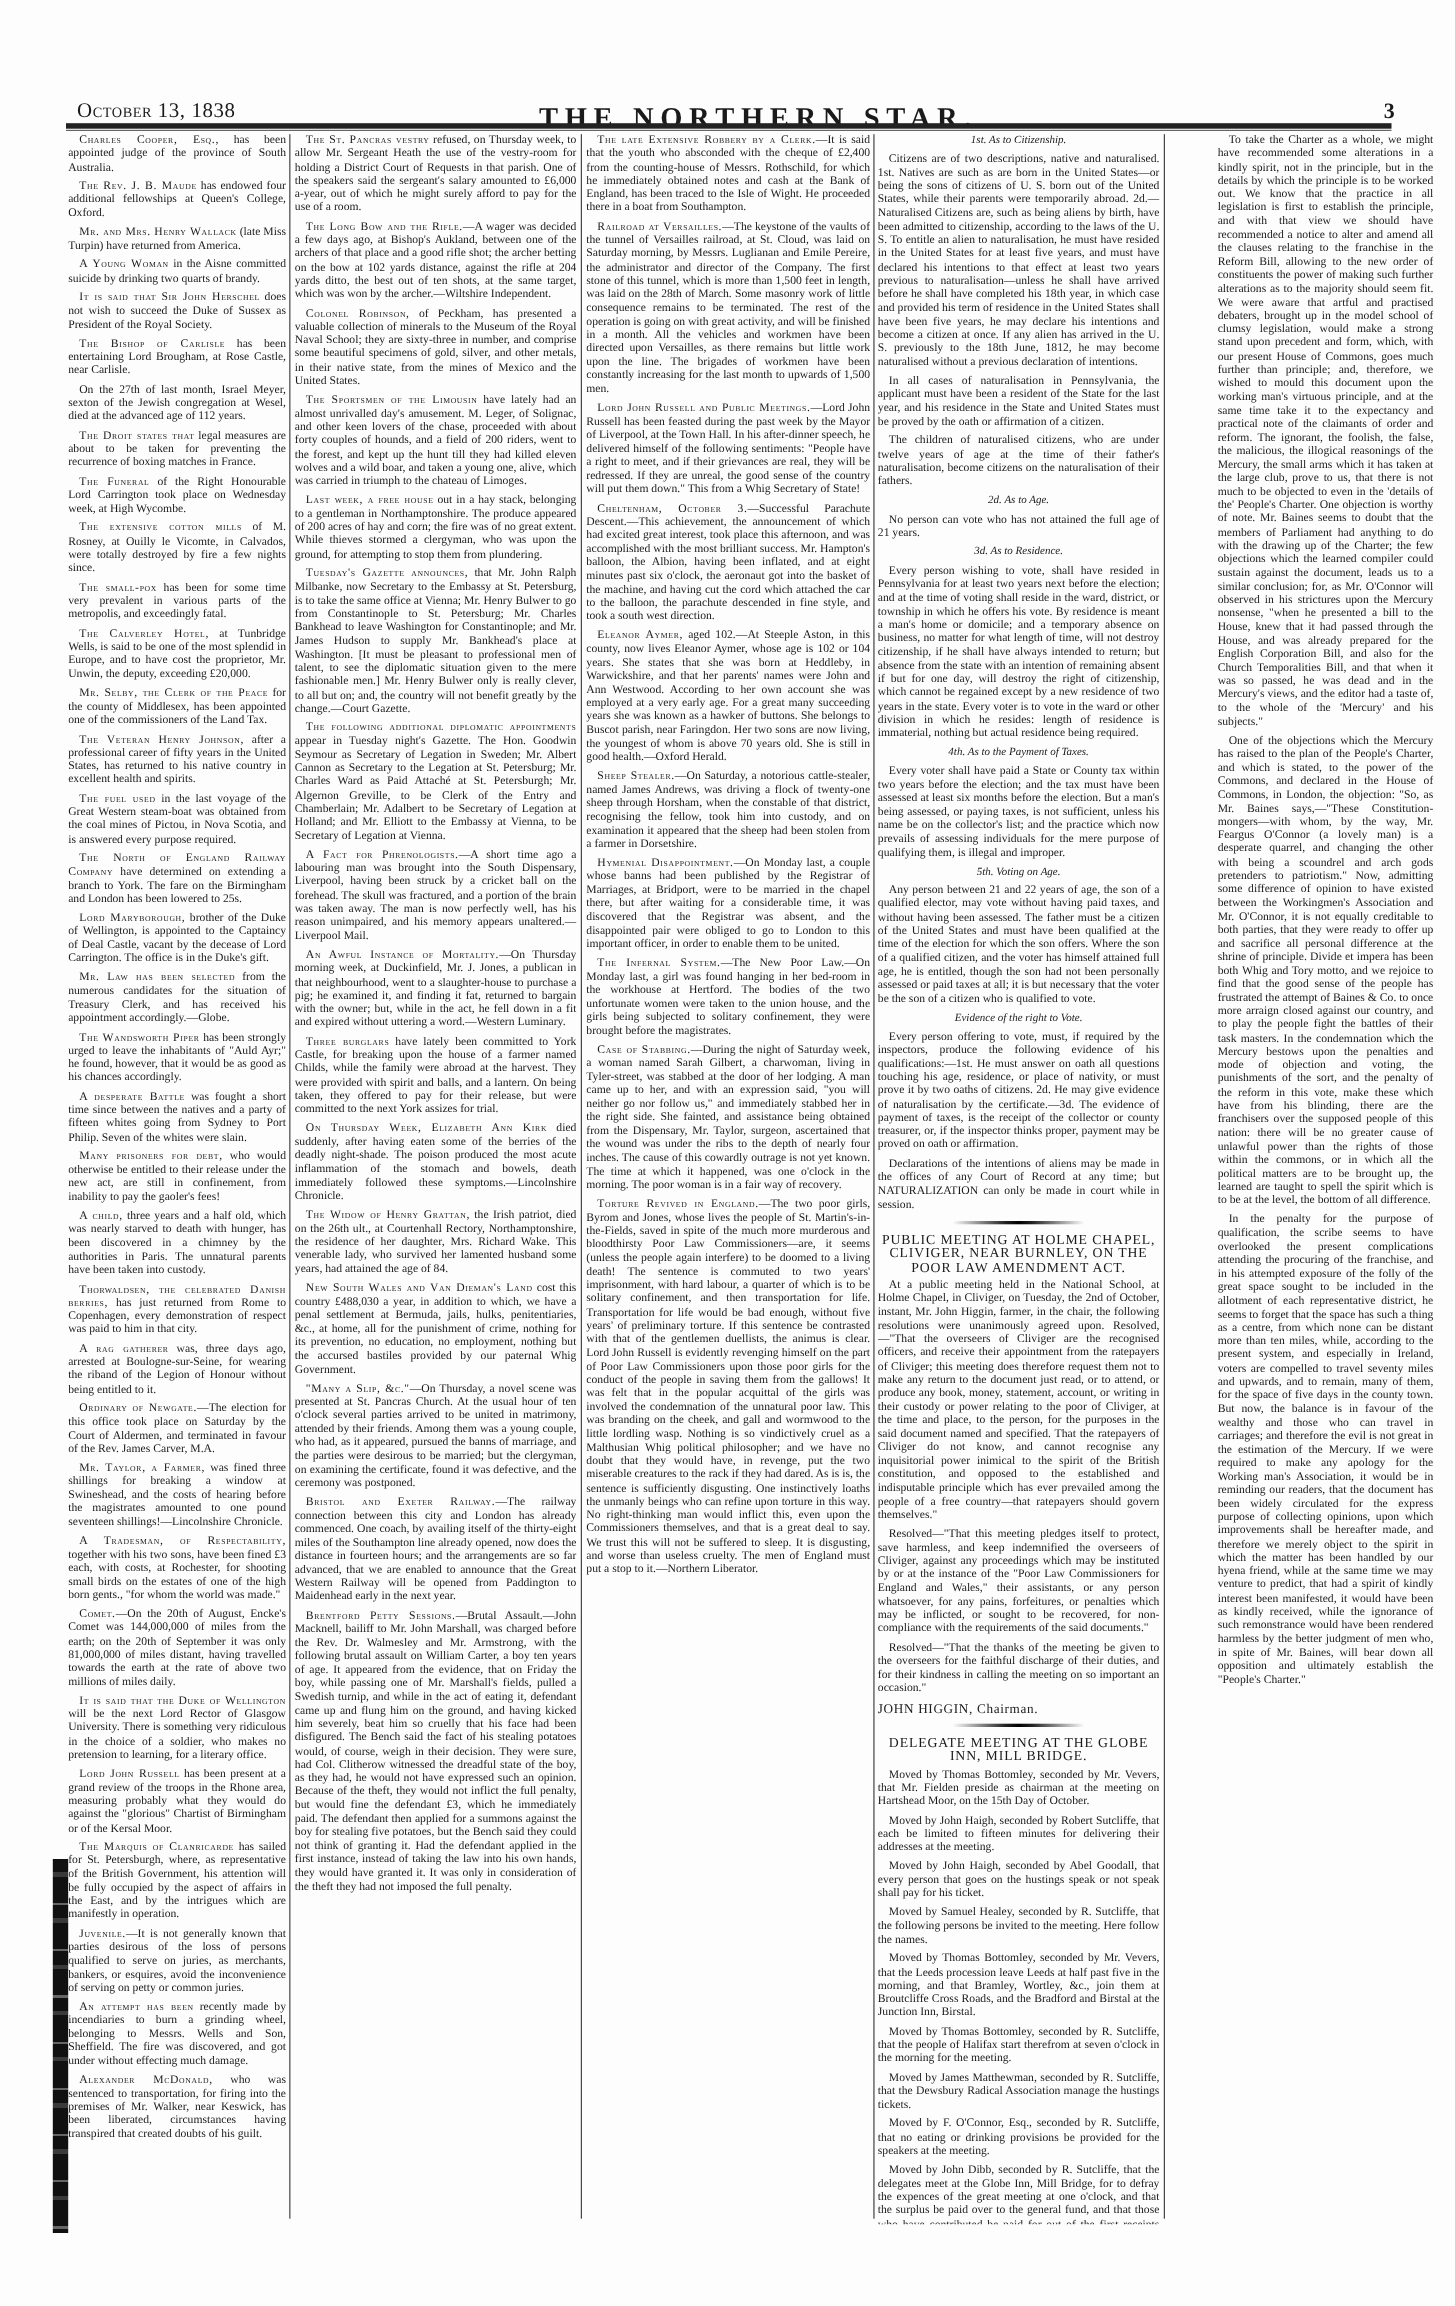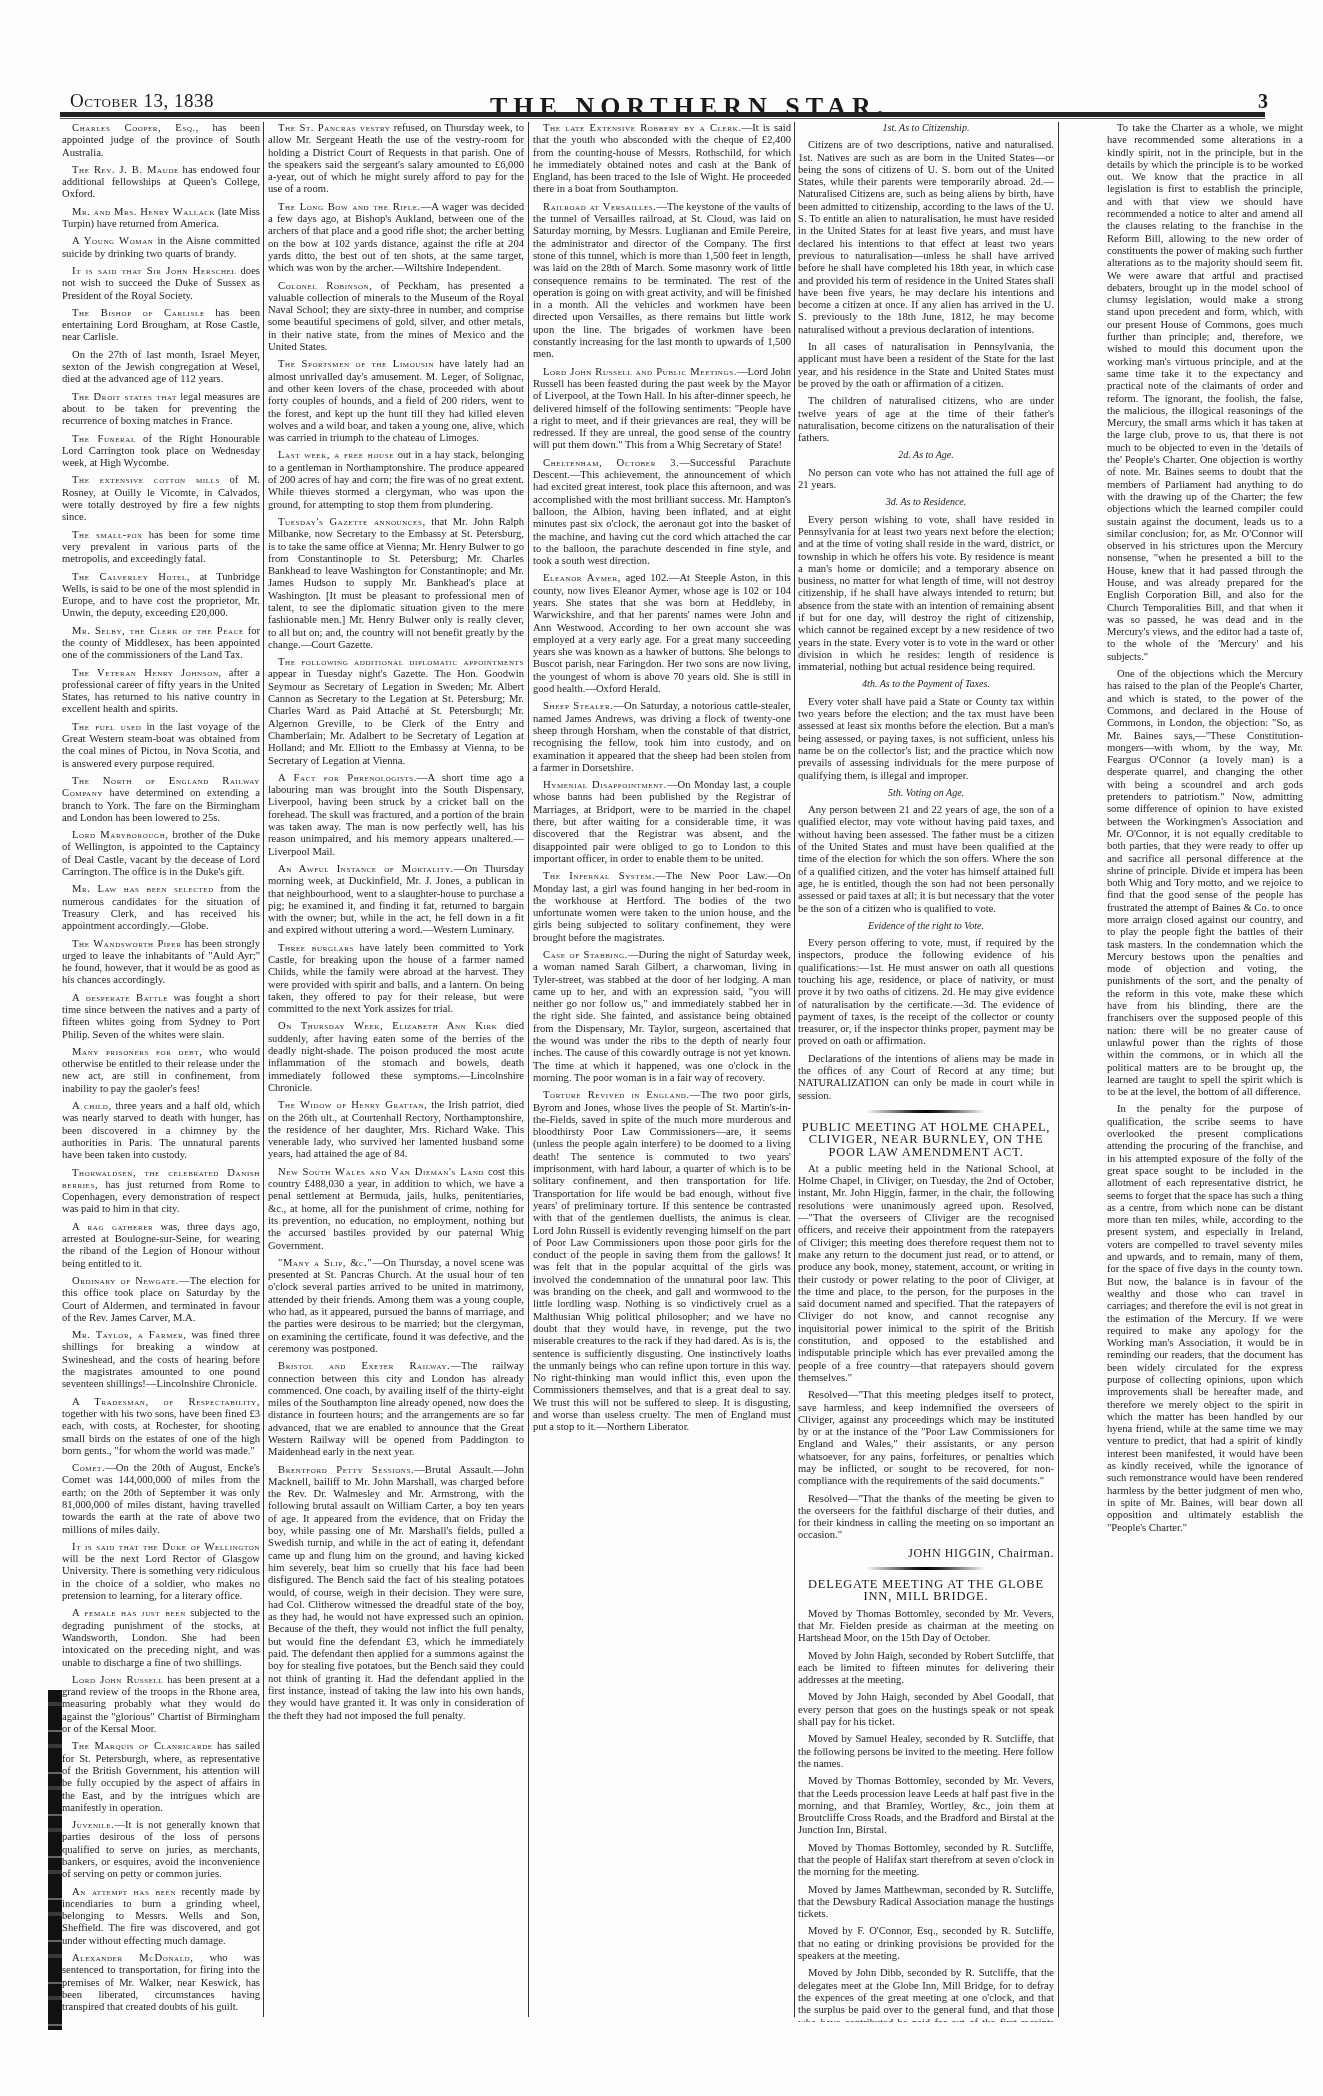--- a/index.html
+++ b/index.html
@@ -20,21 +20,21 @@
   .col p { margin:0 0 5px 0; text-indent:10px; hyphens:auto; }
   .col .lead { font-variant:small-caps; letter-spacing:0.6px; }
   .rule-v { position:absolute; top:122px; width:1px; height:1895px; background:#333; }
   .c1 { left:62px; width:198px; }
   .c2 { left:268px; width:256px; }
   .c3 { left:533px; width:258px; }
   .c4 { left:798px; width:256px; }
   .c5 { left:1063px; width:196px;margin-left:44px; }
   .sec-head { text-align:center; font-size:12.5px; letter-spacing:0.8px; margin:6px 0 4px 0; text-indent:0 !important; font-family:"Liberation Serif", serif; text-transform:uppercase; }
   .sub-head { text-align:center; font-style:italic; margin:5px 0 3px 0; text-indent:0 !important; font-size:10px; }
-  .sign { text-align:right; font-size:12px; letter-spacing:0.6px; margin:6px 10px 4px 0; text-indent:0 !important; }
+  .sign { text-align:left; font-size:12px; letter-spacing:0.6px; margin:6px 10px 4px 0; text-indent:0 !important; }
   .dash { width:120px; height:3px; margin:8px auto; background:linear-gradient(90deg,transparent 0,#222 40%,#000 50%,#222 60%,transparent 100%); }
   .col5 p { font-size:10.6px; }
 </style>
 </head>
 <body>
 
 <div class="page-head">
   <span class="page-date">October 13, 1838</span>
   <span class="page-title">THE NORTHERN STAR.</span>
   <span class="page-num">3</span>
@@ -71,21 +71,20 @@
     <p><span class="lead">A desperate Battle</span><span> was fought a short time since between the natives and a party of fifteen whites going from Sydney to Port Philip. Seven of the whites were slain.</span></p>
     <p><span class="lead">Many prisoners for debt,</span><span> who would otherwise be entitled to their release under the new act, are still in confinement, from inability to pay the gaoler's fees!</span></p>
     <p><span class="lead">A child,</span><span> three years and a half old, which was nearly starved to death with hunger, has been discovered in a chimney by the authorities in Paris. The unnatural parents have been taken into custody.</span></p>
     <p><span class="lead">Thorwaldsen, the celebrated Danish berries,</span><span> has just returned from Rome to Copenhagen, every demonstration of respect was paid to him in that city.</span></p>
     <p><span class="lead">A rag gatherer</span><span> was, three days ago, arrested at Boulogne-sur-Seine, for wearing the riband of the Legion of Honour without being entitled to it.</span></p>
     <p><span class="lead">Ordinary of Newgate.</span><span>—The election for this office took place on Saturday by the Court of Aldermen, and terminated in favour of the Rev. James Carver, M.A.</span></p>
     <p><span class="lead">Mr. Taylor, a Farmer,</span><span> was fined three shillings for breaking a window at Swineshead, and the costs of hearing before the magistrates amounted to one pound seventeen shillings!—Lincolnshire Chronicle.</span></p>
     <p><span class="lead">A Tradesman, of Respectability,</span><span> together with his two sons, have been fined £3 each, with costs, at Rochester, for shooting small birds on the estates of one of the high born gents., "for whom the world was made."</span></p>
     <p><span class="lead">Comet.</span><span>—On the 20th of August, Encke's Comet was 144,000,000 of miles from the earth; on the 20th of September it was only 81,000,000 of miles distant, having travelled towards the earth at the rate of above two millions of miles daily.</span></p>
     <p><span class="lead">It is said that the Duke of Wellington</span><span> will be the next Lord Rector of Glasgow University. There is something very ridiculous in the choice of a soldier, who makes no pretension to learning, for a literary office.</span></p>
-    <p><span class="lead">A female has just been</span><span> subjected to the degrading punishment of the stocks, at Wandsworth, London. She had been intoxicated on the preceding night, and was unable to discharge a fine of two shillings.</span></p>
     <p><span class="lead">Lord John Russell</span><span> has been present at a grand review of the troops in the Rhone area, measuring probably what they would do against the "glorious" Chartist of Birmingham or of the Kersal Moor.</span></p>
     <p><span class="lead">The Marquis of Clanricarde</span><span> has sailed for St. Petersburgh, where, as representative of the British Government, his attention will be fully occupied by the aspect of affairs in the East, and by the intrigues which are manifestly in operation.</span></p>
     <p><span class="lead">Juvenile.</span><span>—It is not generally known that parties desirous of the loss of persons qualified to serve on juries, as merchants, bankers, or esquires, avoid the inconvenience of serving on petty or common juries.</span></p>
     <p><span class="lead">An attempt has been</span><span> recently made by incendiaries to burn a grinding wheel, belonging to Messrs. Wells and Son, Sheffield. The fire was discovered, and got under without effecting much damage.</span></p>
     <p><span class="lead">Alexander McDonald,</span><span> who was sentenced to transportation, for firing into the premises of Mr. Walker, near Keswick, has been liberated, circumstances having transpired that created doubts of his guilt.</span></p>
   </div>
 <div class="col c2" id="col2">
     <p><span class="lead">The St. Pancras vestry</span><span> refused, on Thursday week, to allow Mr. Sergeant Heath the use of the vestry-room for holding a District Court of Requests in that parish. One of the speakers said the sergeant's salary amounted to £6,000 a-year, out of which he might surely afford to pay for the use of a room.</span></p>
     <p><span class="lead">The Long Bow and the Rifle.</span><span>—A wager was decided a few days ago, at Bishop's Aukland, between one of the archers of that place and a good rifle shot; the archer betting on the bow at 102 yards distance, against the rifle at 204 yards ditto, the best out of ten shots, at the same target, which was won by the archer.—Wiltshire Independent.</span></p>
     <p><span class="lead">Colonel Robinson,</span><span> of Peckham, has presented a valuable collection of minerals to the Museum of the Royal Naval School; they are sixty-three in number, and comprise some beautiful specimens of gold, silver, and other metals, in their native state, from the mines of Mexico and the United States.</span></p>

